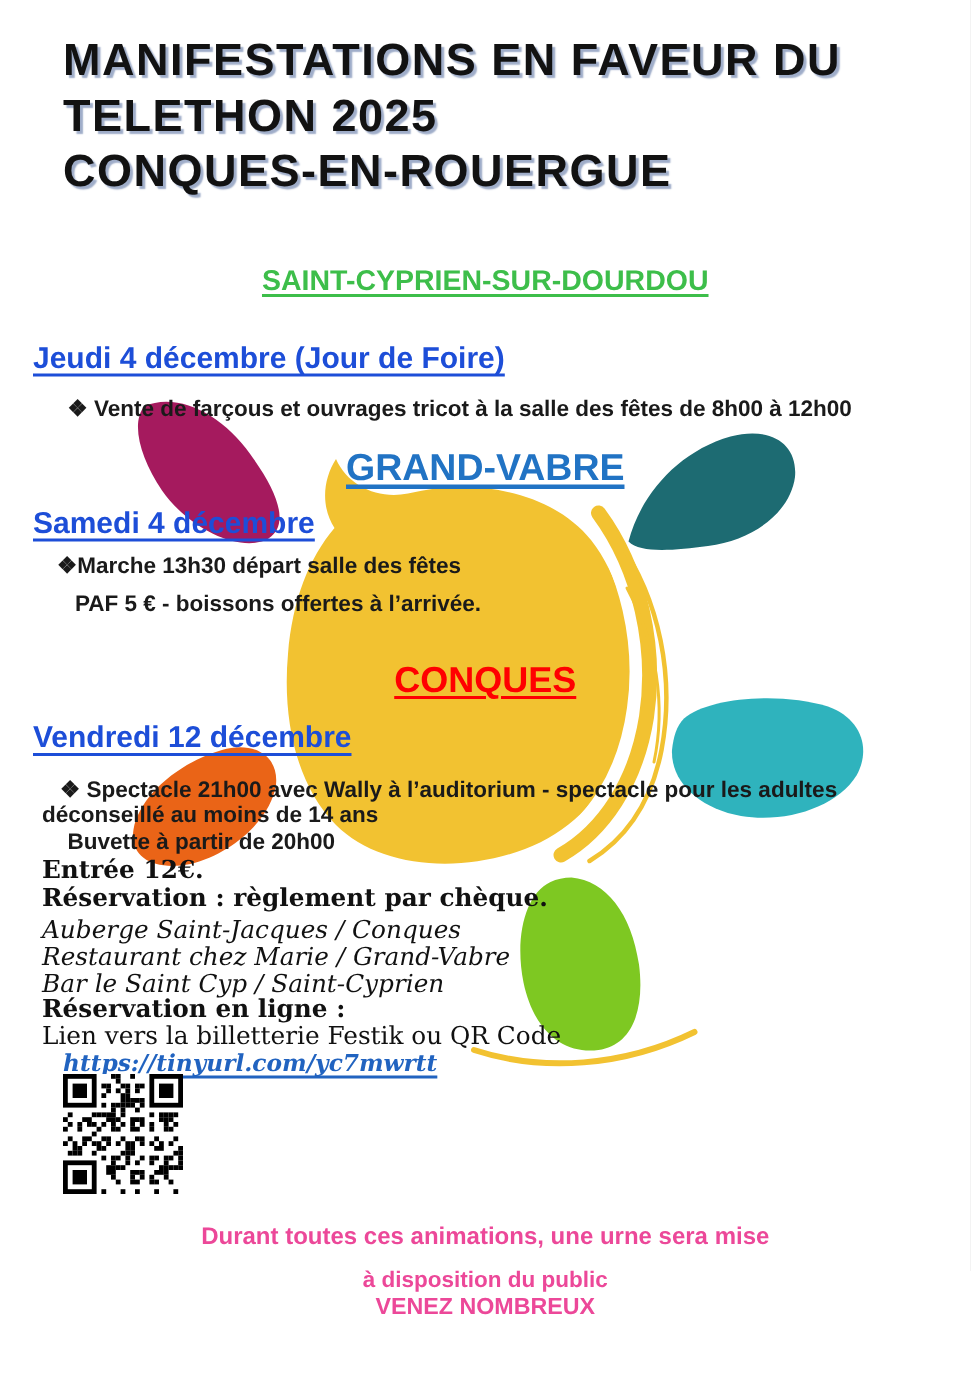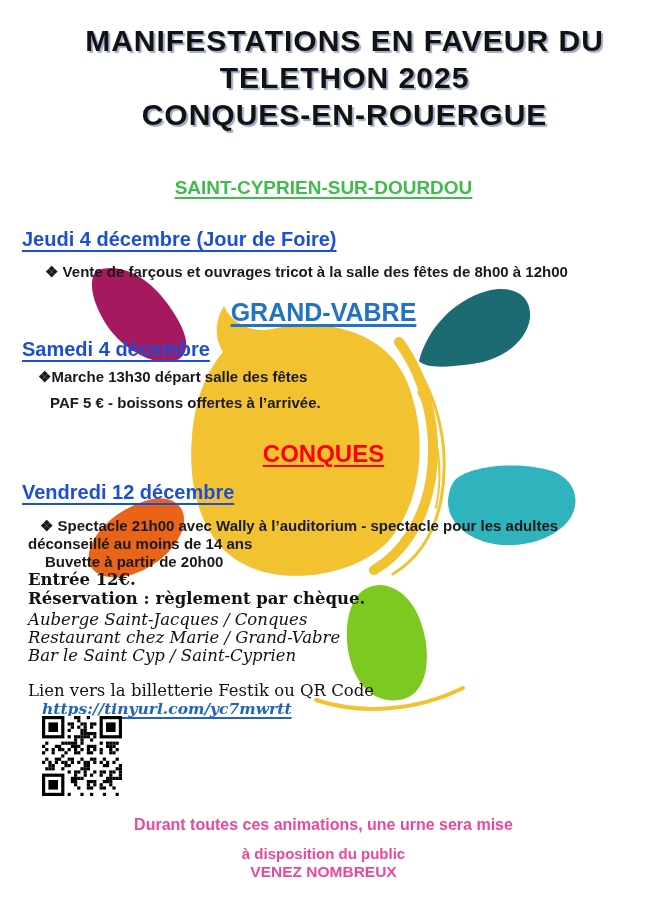--- a/index.html
+++ b/index.html
@@ -18,21 +18,21 @@
   .arc-white{stroke:#ffffff;fill:none;stroke-linecap:round;}
   .blob-magenta{fill:var(--c-blob_magenta,#a51a5e);}
   .blob-teal-dark{fill:var(--c-blob_teal_dark,#1d6b72);}
   .blob-cyan{fill:var(--c-blob_cyan,#2fb3bd);}
   .blob-orange{fill:var(--c-blob_orange,#ea6417);}
   .blob-green{fill:var(--c-blob_green,#7ec822);}
 
   .txt{position:absolute;z-index:2;white-space:nowrap;}
 
   .title{
-    left:0;right:0;top:22px;text-align:center;
+    left:0;right:0;top:22px;
     font-weight:900;font-size:30px;line-height:37px;
     letter-spacing:1px;color:#121212;
     text-shadow:2px 2px 1px #9fadc9;
     white-space:normal;
     padding-left:42px;
   }
   .h-green{
     left:0;right:0;top:177px;text-align:center;
     font-weight:800;font-size:19px;
     color:var(--c-heading_green,#3dbe4a);
@@ -165,20 +165,21 @@
   <div class="txt day day-vendredi">Vendredi 12 décembre</div>
   <div class="txt body-line b4">❖ Spectacle 21h00 avec Wally à l’auditorium - spectacle pour les adultes</div>
   <div class="txt body-line b5">déconseillé au moins de 14 ans</div>
   <div class="txt body-line b6">Buvette à partir de 20h00</div>
 
   <div class="txt serif serif-bold s1">Entrée 12€.</div>
   <div class="txt serif serif-bold s2">Réservation : règlement par chèque.</div>
   <div class="txt serif serif-italic s3">Auberge Saint-Jacques / Conques</div>
   <div class="txt serif serif-italic s4">Restaurant chez Marie / Grand-Vabre</div>
   <div class="txt serif serif-italic s5">Bar le Saint Cyp / Saint-Cyprien</div>
+  <div class="txt serif serif-bold s6">Réservation en ligne :</div>
   <div class="txt serif s7">Lien vers la billetterie Festik ou QR Code</div>
   <a class="txt link">https://tinyurl.com/yc7mwrtt</a>
 
   <svg class="qr" id="qr-svg" viewBox="0 0 100 100" xmlns="http://www.w3.org/2000/svg" aria-hidden="true">
       <rect x="40" y="0" width="4" height="4" fill="#000"></rect>
       <rect x="44" y="0" width="4" height="4" fill="#000"></rect>
       <rect x="56" y="0" width="4" height="4" fill="#000"></rect>
       <rect x="44" y="4" width="4" height="4" fill="#000"></rect>
       <rect x="32" y="8" width="4" height="4" fill="#000"></rect>
       <rect x="36" y="8" width="4" height="4" fill="#000"></rect>

